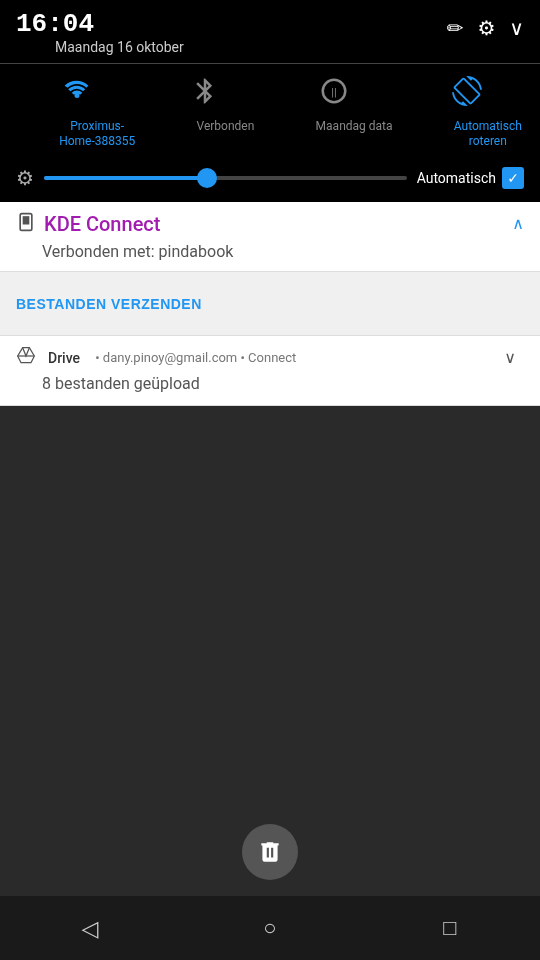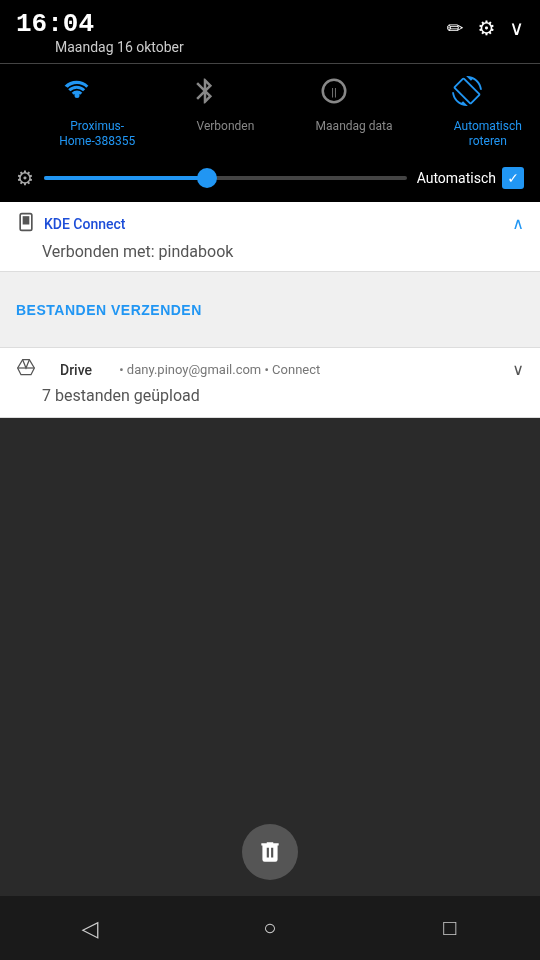--- a/index.html
+++ b/index.html
@@ -195,44 +195,44 @@
       gap: 8px;
       padding: 10px 16px 6px 16px;
     }
 
     .notif-app-icon {
       font-size: 18px;
       color: #555;
     }
 
     .notif-app-name {
-      font-size: 14px;
+      font-size: 20px;
       font-weight: 500;
-      color: #1d4ed8;
+      color: #a21caf;
       flex: 1;
     }
 
     .notif-expand {
       color: #2196F3;
       font-size: 16px;
       cursor: pointer;
     }
 
     .notif-body {
       padding: 0 12px 10px 42px;
     }
 
     .notif-body-text {
       font-size: 16px;
       color: #555;
     }
 
     .notif-action-bar {
       background: #f0f0f0;
-      padding: 28px 16px;
+      padding: 22px 16px;
       border-top: 1px solid #ddd;
     }
 
     .notif-action-btn {
       color: #2196F3;
       font-size: 14px;
       font-weight: bold;
       letter-spacing: 0.5px;
       cursor: pointer;
       background: none;
@@ -242,22 +242,22 @@
 
     
     .drive-card {
       background: #fff;
       border-bottom: 1px solid #ddd;
     }
 
     .drive-header {
       display: flex;
       align-items: center;
-      gap: 24px;
-      padding: 10px 16px 4px 16px;
+      gap: 12px;
+      padding: 10px 24px 4px 16px;
       justify-content: space-between;
     }
 
     .drive-icon {
       font-size: 18px;
       color: #555;
     }
 
     .drive-app-name {
       font-size: 14px;
@@ -441,21 +441,21 @@
           <path d="M2 12h20" fill="none" stroke="#555" stroke-width="1.5"></path>
         </svg>
       </span>
       <span class="drive-app-name">Drive</span>
       <span class="drive-meta">
         &nbsp;• <span>dany.pinoy@gmail.com</span> • <span>Connect</span>
       </span>
       <span class="drive-expand">∨</span>
     </div>
     <div class="drive-body">
-      <span class="drive-body-text">7 bestanden geüpload</span>
+      <span class="drive-body-text">8 bestanden geüpload</span>
     </div>
   </div>
 
 </div>
 
 <div class="empty-space"></div>
 
 <div class="clear-all-container">
   <div class="clear-all-btn">
     <svg width="26" height="26" viewBox="0 0 24 24" fill="#fff">

